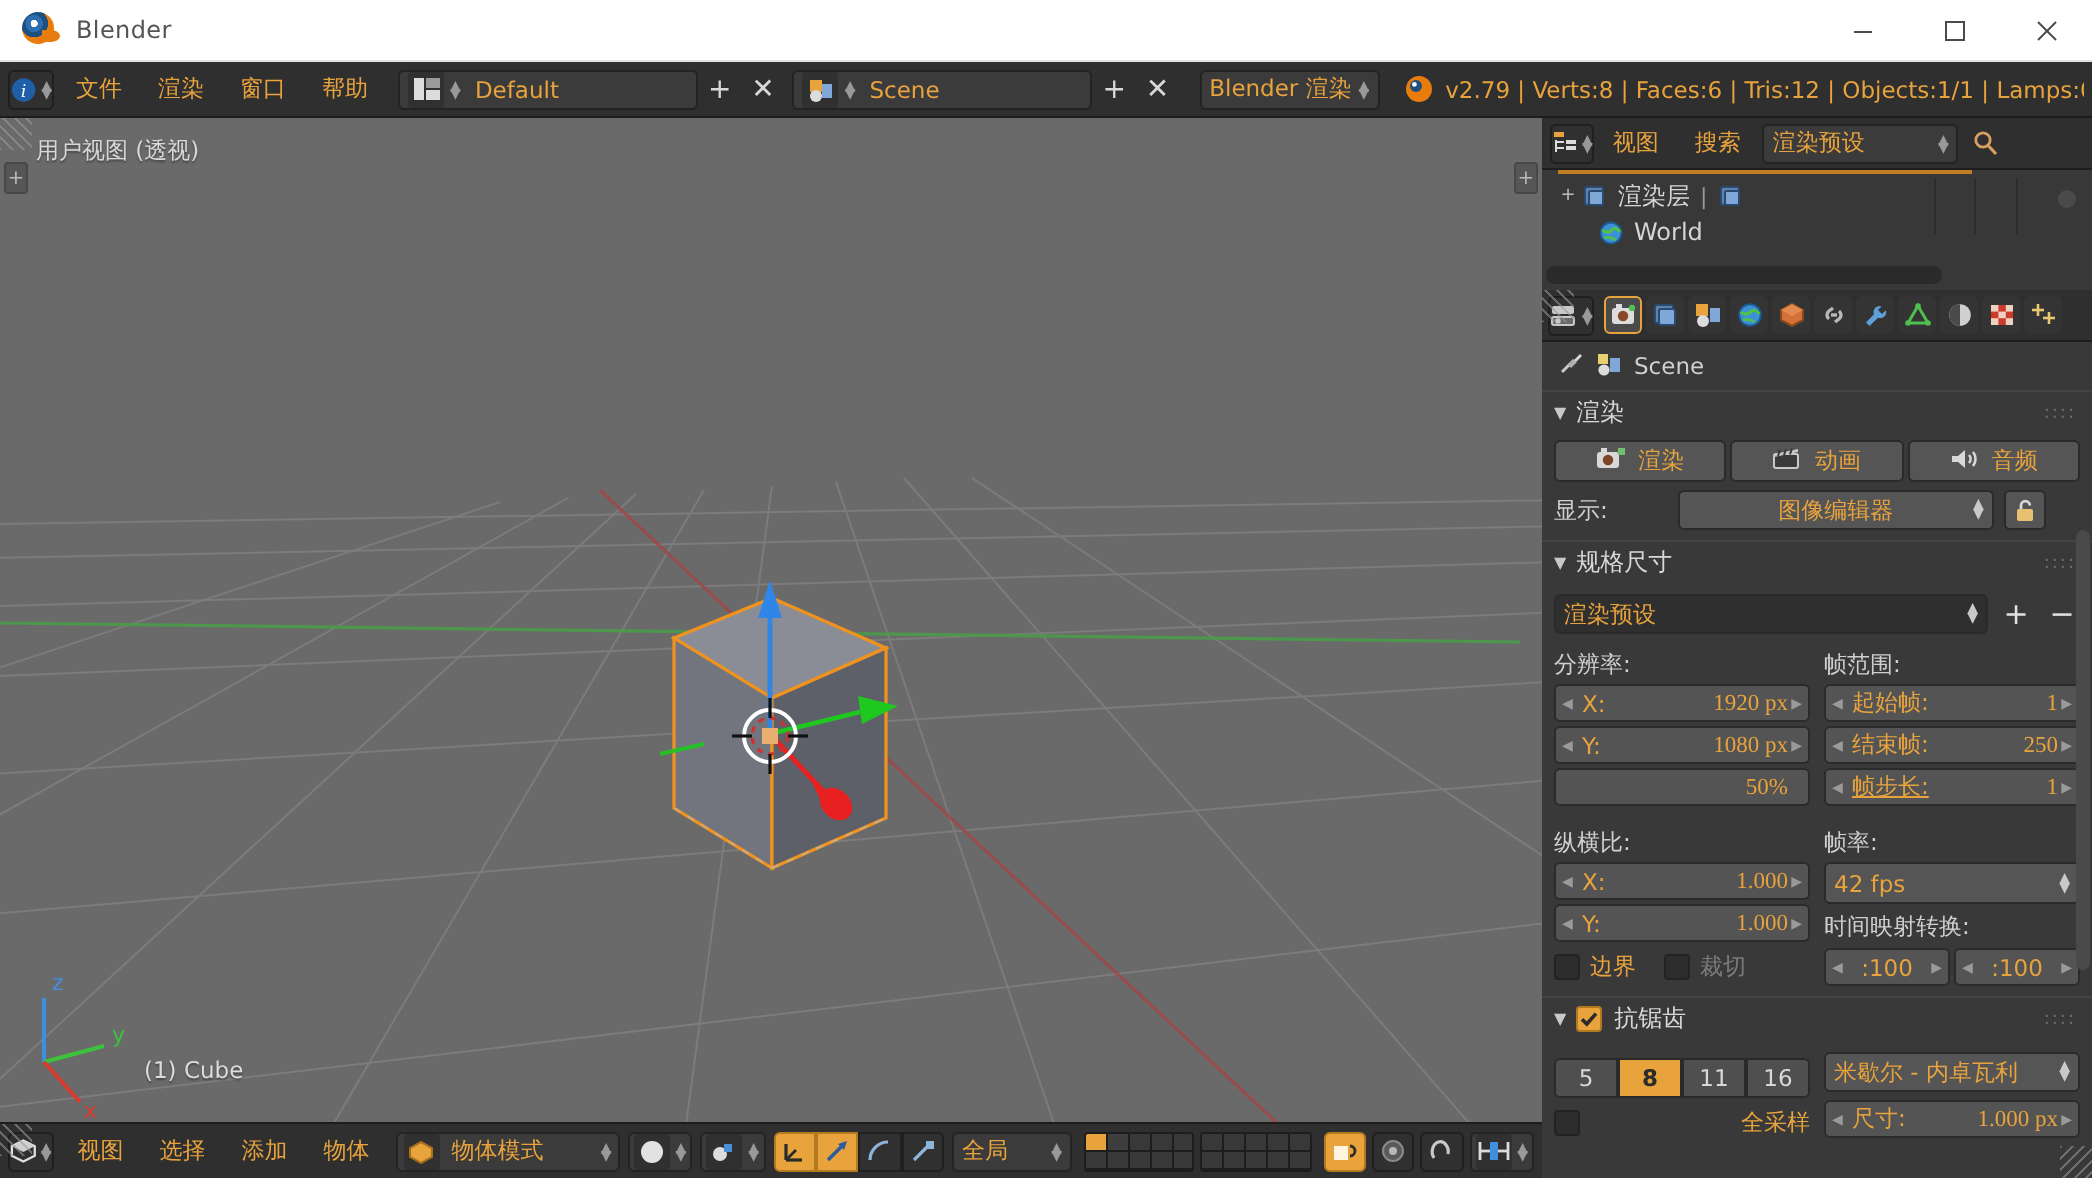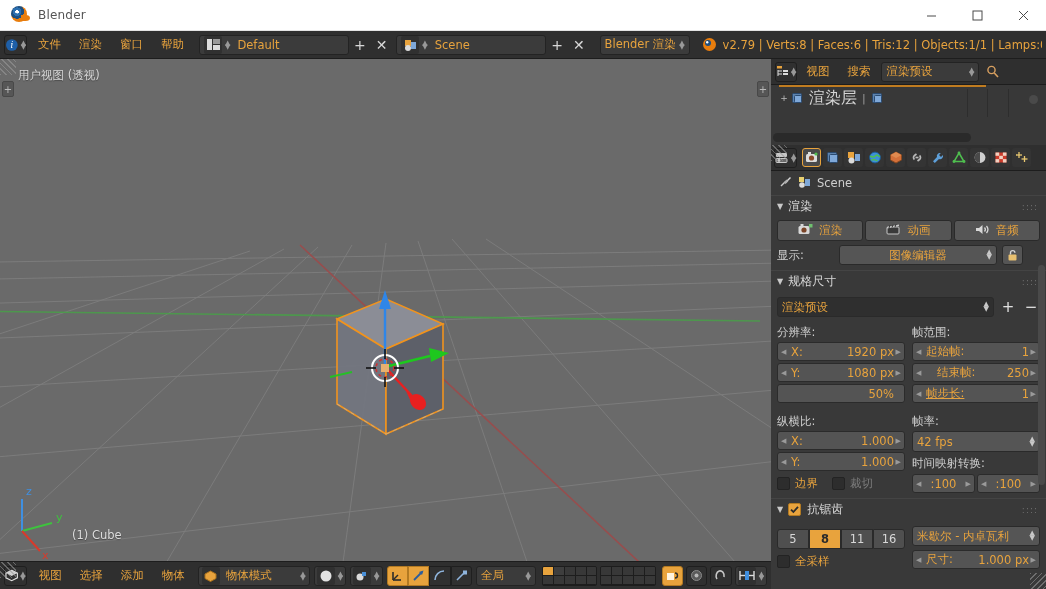--- a/index.html
+++ b/index.html
@@ -143,21 +143,21 @@
     height: 26px; background: #2f2f2f; border-bottom: 1px solid #1d1d1d;
     display: flex; align-items: center; padding: 0 4px;
   }
   .outliner-body { position: relative; height: 60px; background: #383838; padding-top: 4px; }
   .outliner-topline { position: absolute; top: 0; left: 8px; right: 60px; height: 2px; background: #c07c20; }
   .otl-row { display: flex; align-items: center; height: 18px; padding-left: 16px; position: relative; }
   .otl-row .expand {
     position: absolute; left: 18px; width: 10px; height: 10px;
     color: #bcbcbc; font-size: 9px; display: flex; align-items: center; justify-content: center;
   }
-  .otl-label { color: #d5d5d5; font-size: 16px; margin-left: 5px; }
+  .otl-label { color: #d5d5d5; font-size: 12px; margin-left: 5px; }
   .otl-coldiv { position: absolute; top: 4px; width: 1px; height: 28px; background: #2d2d2d; }
   .otl-dot { position: absolute; right: 8px; top: 10px; width: 9px; height: 9px; border-radius: 50%; background: #4a4a4a; }
   .otl-scroll {
     position: absolute; left: 2px; bottom: 3px; width: 72%; height: 9px;
     background: #2a2a2a; border-radius: 5px;
   }
 
   
   .props { position: absolute; top: 86px; left: 0; width: 275px; height: 503px; background: #393939; overflow: hidden; }
   .props-hdr {
@@ -200,21 +200,21 @@
   .sq-btn {
     width: 21px; height: 20px; background: #555555; border: 1px solid #2a2a2a; border-radius: 3px;
     display: flex; align-items: center; justify-content: center;
   }
   .numfield {
     height: 19px; background: #545454; border: 1px solid #2b2b2b; border-radius: 3px;
     display: flex; align-items: center; padding: 0 4px; position: relative;
     color: #e8a33d; font-size: 11.5px; margin-top: 2px;
   }
   .numfield .nlabel { color: #e8a33d; }
-  .numfield .nval { margin-left: auto; margin-right: 6px; color: #e8a33d; }
+  .numfield .nval { margin-left: auto; margin-right: 6px; color: #e8a33d; font-family: Liberation Serif, serif; }
   .numfield .ar {
     position: absolute; color: #9a9a9a; font-size: 7px; top: 50%; transform: translateY(-50%);
   }
   .numfield .ar.l { left: 3px; }
   .numfield .ar.r { right: 3px; }
   .twocol { display: flex; gap: 7px; justify-content: center; }
   .col { flex: 1; min-width: 0; }
   .subhdr { color: #cfcfcf; font-size: 11.5px; margin-top: 5px; margin-bottom: 1px; }
   .chkrow { display: flex; align-items: center; gap: 14px; margin-top: 5px; }
   .chk { display: flex; align-items: center; gap: 5px; }
@@ -592,20 +592,30 @@
           <span class="otl-label">渲染层</span>
           <span style="color:#9a9a9a;margin:0 5px;">|</span>
           <span style="display:flex;align-items:center;">
             <svg width="13" height="13" viewBox="0 0 13 13">
                 <rect x="1.5" y="1.5" width="9" height="9" rx="1" fill="#5e83ad" stroke="#2a4a70" stroke-width="1"></rect>
                 <rect x="3.5" y="3.5" width="7" height="7" rx="1" fill="#7fa8d8" stroke="#2a4a70" stroke-width="1"></rect>
               </svg>
           </span>
         </div>
 
+        <div class="otl-row" style="padding-left:28px;">
+          <span style="display:flex;align-items:center;">
+            <svg width="13" height="13" viewBox="0 0 13 13">
+                <circle cx="6.5" cy="6.5" r="5.2" fill="#3d8fd8" stroke="#1d5a90" stroke-width="1"></circle>
+                <path d="M 2 5 q 3 2 5 0 t 4 1" fill="none" stroke="#4fbf4f" stroke-width="1.6"></path>
+                <path d="M 3 9 q 3 -1 6 1" fill="none" stroke="#4fbf4f" stroke-width="1.4"></path>
+              </svg>
+          </span>
+          <span class="otl-label">World</span>
+        </div>
 
         <div class="otl-scroll"></div>
       </div>
     </div>
 
     <div class="props">
       <div class="props-hdr">
         <div class="icon-btn" style="margin-right:4px;">
           <svg width="14" height="12" viewBox="0 0 14 12">
               <rect x="1" y="1" width="11" height="4" rx="1" fill="#c8c8c8"></rect>
@@ -812,21 +822,21 @@
           <div class="col">
             <div class="subhdr">帧范围:</div>
             <div class="numfield">
               <span class="ar l">◀</span>
               <span class="nlabel" style="margin-left:9px;">起始帧:</span>
               <span class="nval">1</span>
               <span class="ar r">▶</span>
             </div>
             <div class="numfield">
               <span class="ar l">◀</span>
-              <span class="nlabel" style="margin-left:20px;">结束帧:</span>
+              <span class="nlabel" style="margin-left:9px;">结束帧:</span>
               <span class="nval">250</span>
               <span class="ar r">▶</span>
             </div>
             <div class="numfield">
               <span class="ar l">◀</span>
               <span class="nlabel" style="margin-left:9px;text-decoration:underline;">帧步长:</span>
               <span class="nval">1</span>
               <span class="ar r">▶</span>
             </div>
           </div>
@@ -893,21 +903,21 @@
       </div>
       <div class="panel-body">
         <div class="aa-cols">
           <div class="col">
             <div class="seg-row">
               <div class="seg">5</div>
               <div class="seg active">8</div>
               <div class="seg">11</div>
               <div class="seg">16</div>
             </div>
-            <div class="chk" style="margin-top:5px;">
+            <div class="chk" style="margin-top:5px;justify-content:space-between;">
               <span class="chkbox"></span>
               <span class="chktext">全采样</span>
             </div>
           </div>
           <div class="col">
             <div class="dropdown" style="height:20px;">
               <span>米歇尔 - 内卓瓦利</span>
               <span class="ud">▲<br>▼</span>
             </div>
             <div class="numfield" style="margin-top:4px;">

